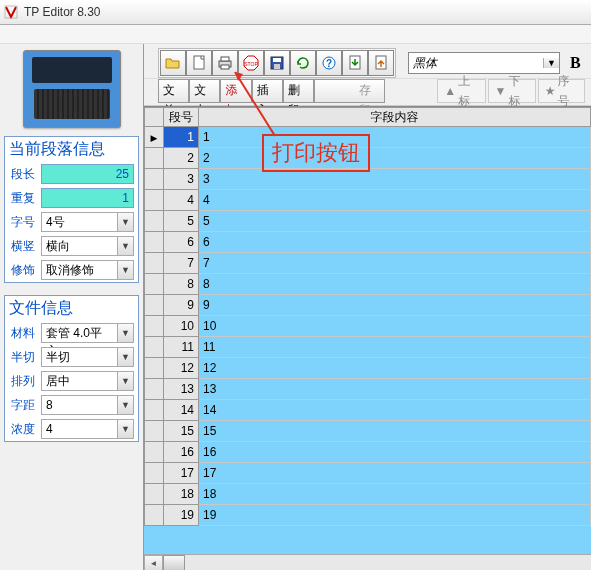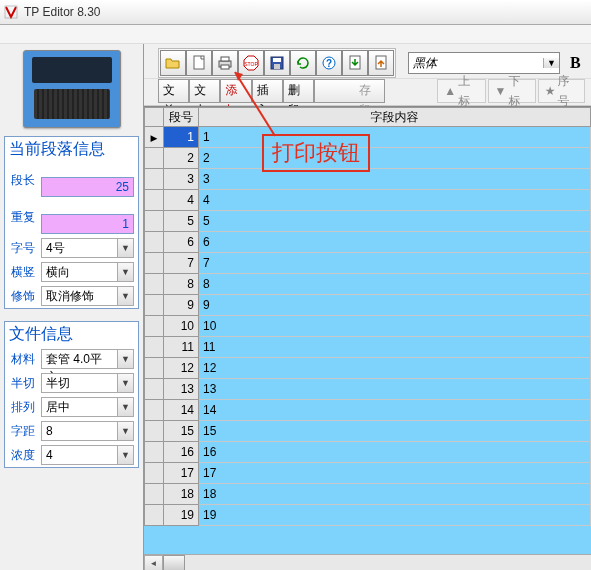--- a/index.html
+++ b/index.html
@@ -11,21 +11,21 @@
 .main { display:flex; height:528px;}
 .leftcol { width:143px; background:#f0f0f0; border-right:1px solid #999; display:flex; flex-direction:column;}
 .printer-img { width:96px; height:76px; margin:6px auto 4px auto; background:#4a90d9; border:1px solid #888; border-radius:3px; position:relative; box-shadow:0 1px 2px rgba(0,0,0,0.3);}
 .printer-img::before{content:"";position:absolute;left:8px;top:6px;width:80px;height:26px;background:#1a2838;border-radius:2px;}
 .printer-img::after{content:"";position:absolute;left:10px;top:38px;width:76px;height:30px;background:#222;border-radius:2px;
  background-image:repeating-linear-gradient(90deg,#333 0,#333 3px,#222 3px,#222 5px),repeating-linear-gradient(0deg,#333 0,#333 3px,#222 3px,#222 5px);}
 .pinfo-box { margin:4px 4px 8px 4px; border:1px solid #7a9ecb; background:#fff;}
 .pinfo-title { color:#0050c8; padding:2px 4px; font-size:16px;}
 .pinfo-row { display:flex; align-items:center; padding:2px 4px; gap:4px;}
 .pinfo-row label { color:#0050c8; width:28px; flex-shrink:0;text-align:center;}
-.pinfo-row .val { flex:1; background:#f0abfc; border:1px solid #7a9ecb; height:18px; line-height:18px; padding:0 4px; text-align:right; color:#0050c8;margin-top:13px;}
+.pinfo-row .val { flex:1; background:#5eead4; border:1px solid #7a9ecb; height:18px; line-height:18px; padding:0 4px; text-align:right; color:#0050c8;}
 .pinfo-row .sel { flex:1; display:flex; background:#fff; border:1px solid #aaa; height:18px;justify-content:center;}
 .pinfo-row .sel span{flex:1; line-height:18px; padding:0 4px;}
 .pinfo-row .sel .dd{width:15px;border-left:1px solid #aaa;background:linear-gradient(#f8f8f8,#ddd);display:flex;align-items:center;justify-content:center;color:#444;font-size:9px;}
 .rightcol { flex:1; display:flex; flex-direction:column; background:#f0f0f0; position:relative;}
 .toolbar { height:30px; display:flex; align-items:center; padding:4px 6px 0 14px; gap:2px;}
 .tbbtn { width:24px; height:24px; border:1px solid #888; background:linear-gradient(#fff,#e5e5e5); display:flex; align-items:center; justify-content:center; margin-right:0;}
 .tbgroup{display:flex;border:1px solid #bbb;background:#f8f8f8;padding:1px;gap:0;margin-right:6px;}
 .font-select{flex:1;max-width:150px;border:1px solid #888;height:20px;background:#fff;display:flex;align-items:center;margin-left:4px;font-style:italic;}
 .font-select span{flex:1;padding:0 4px;}
 .font-select .dd{width:15px;border-left:1px solid #aaa;background:linear-gradient(#f8f8f8,#ddd);display:flex;align-items:center;justify-content:center;font-size:9px;}

